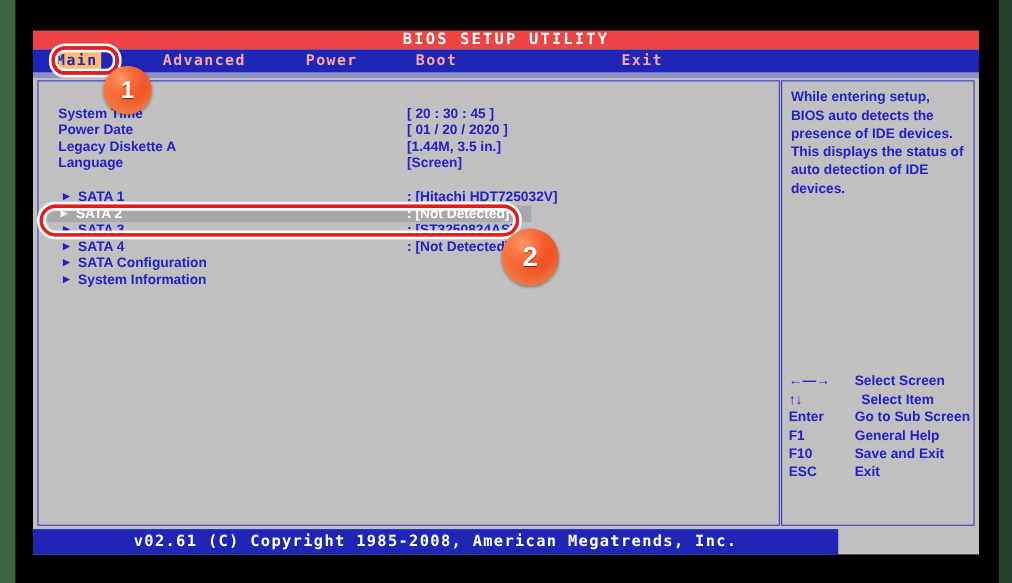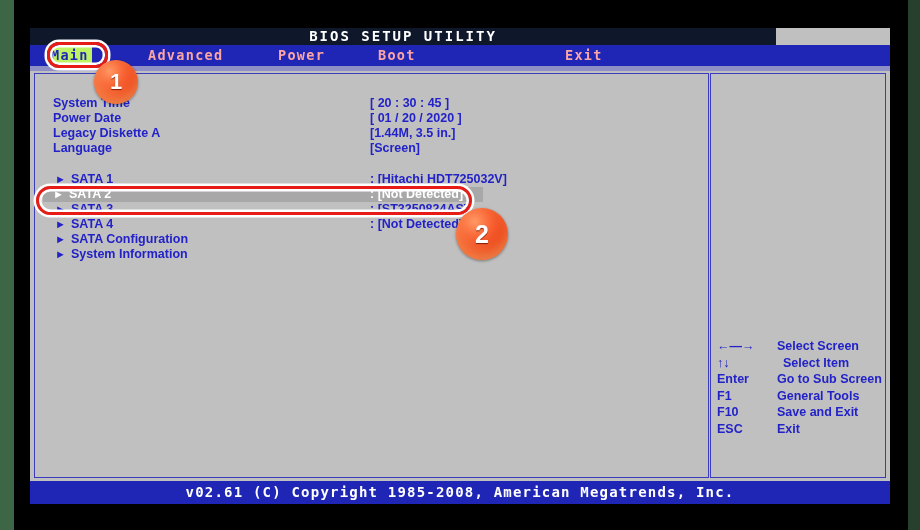--- a/index.html
+++ b/index.html
@@ -39,22 +39,22 @@
   #bios {
     position: absolute;
     left: 30px; top: 28px;
     width: 860px; height: 476px;
     background: #c0c0c0;
   }
 
   .title-bar {
     position: absolute;
     left: 0; top: 0;
-    width: 746px; height: 17px;
-    background: #0f172a;
+    width: 860px; height: 17px;
+    background: #ef4444;
     color: #ffffff;
     font-family: "DejaVu Sans Mono", monospace;
     font-size: 14px;
     font-weight: bold;
     letter-spacing: 2px;
     text-align: center;
     line-height: 17px;
   }
 
   .menu-bar {
@@ -69,21 +69,21 @@
     height: 17px;
     line-height: 17px;
     color: #fca5a5;
     font-family: "DejaVu Sans Mono", monospace;
     font-size: 13.5px;
     font-weight: bold;
     letter-spacing: 1.3px;
     padding: 0 3px;
   }
   .menu-item.selected {
-    background: #bef264;
+    background: #fdba74;
     color: #1f26b5;
     text-align: right;
   }
 
   .menu-sep {
     position: absolute;
     left: 0; top: 38px;
     width: 860px; height: 5px;
     background: #8f8fc8;
   }
@@ -102,21 +102,21 @@
     left: 680px; top: 45px;
     width: 176px; height: 405px;
     border: 1px solid #3b3bbd;
     background: #c0c0c0;
     box-sizing: border-box;
   }
 
   .footer {
     position: absolute;
     left: 0; bottom: 0;
-    width: 860px; height: 23px;
+    width: 732px; height: 23px;
     background: #1f26b5;
     color: #ffffff;
     font-family: "DejaVu Sans Mono", monospace;
     font-size: 14px;
     font-weight: bold;
     letter-spacing: 1.2px;
     text-align: center;
     line-height: 23px;
   }
 
@@ -285,37 +285,38 @@
       </div>
 
       <div class="row" style="top:173px;">
         <span class="arrow">►</span>
         <span class="sublabel">System Information</span>
       </div>
 
     </div>
 
     <div class="panel-right">
+      <div class="help-text">While entering setup, BIOS auto detects the presence of IDE devices. This displays the status of auto detection of IDE devices.</div>
 
       <div class="keys">
         <div class="key-row">
           <span class="key-name">←—→</span>
           <span class="key-desc">Select Screen</span>
         </div>
         <div class="key-row">
           <span class="key-name">↑↓</span>
           <span class="key-desc" style="left:66px;">Select Item</span>
         </div>
         <div class="key-row">
           <span class="key-name">Enter</span>
           <span class="key-desc">Go to Sub Screen</span>
         </div>
         <div class="key-row">
           <span class="key-name">F1</span>
-          <span class="key-desc">General Tools</span>
+          <span class="key-desc">General Help</span>
         </div>
         <div class="key-row">
           <span class="key-name">F10</span>
           <span class="key-desc">Save and Exit</span>
         </div>
         <div class="key-row">
           <span class="key-name">ESC</span>
           <span class="key-desc">Exit</span>
         </div>
       </div>

